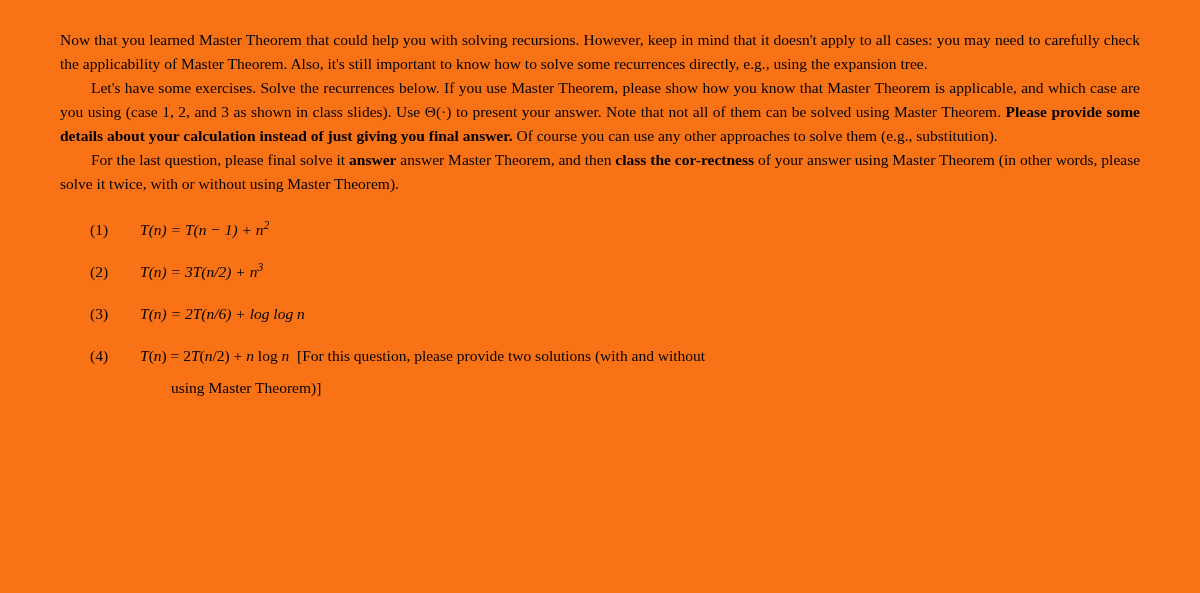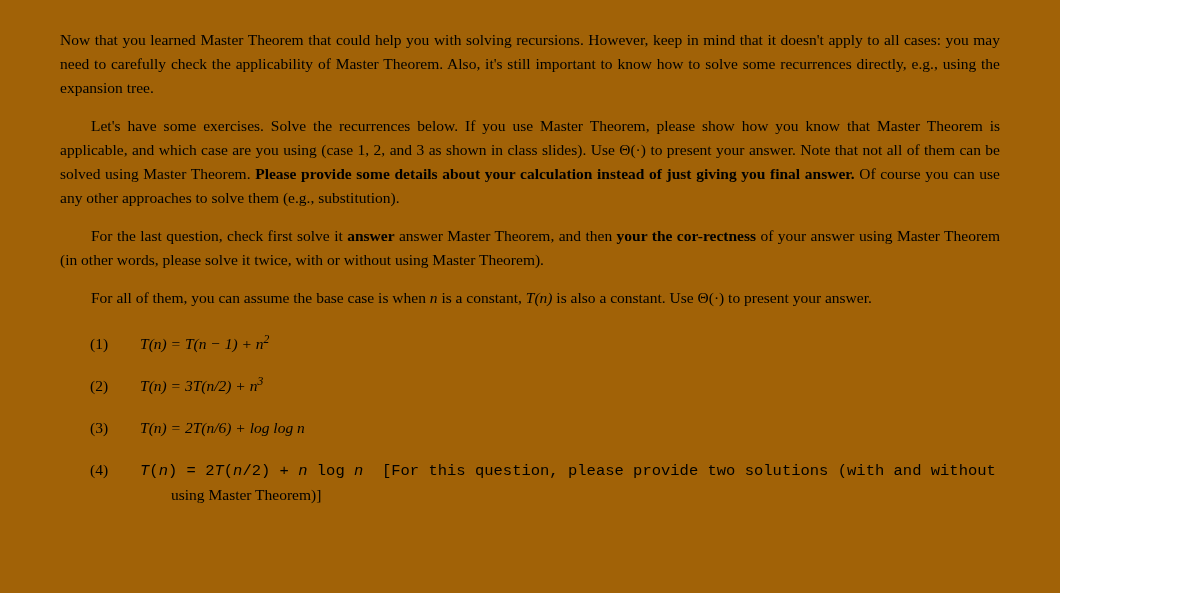--- a/index.html
+++ b/index.html
@@ -10,37 +10,36 @@
 
     body {
       background: #ffffff;
       font-family: "Computer Modern", "Latin Modern", Georgia, "Times New Roman", serif;
       font-size: 15.5px;
       line-height: 1.55;
       color: #000000;
     }
 
     .page {
-      width: 1060px;
+      width: 1200px;
       min-height: 593px;
       padding: 28px 60px 30px 60px;
-      background: #a16207;
+      background: #f97316;
     }
 
     .paragraph {
       margin-bottom: 0;
       text-align: justify;
       hyphens: auto;
     }
 
     .paragraph-indent {
       text-indent: 2em;
       text-align: justify;
       margin-bottom: 0;
-      margin-top: 14px;
     }
 
     .bold {
       font-weight: bold;
     }
 
     .math {
       font-style: italic;
       font-family: "Computer Modern", "Latin Modern", Georgia, "Times New Roman", serif;
     }
@@ -78,58 +77,51 @@
       align-items: flex-start;
       margin-bottom: 18px;
     }
 
     .last-exercise-content {
       flex: 1;
     }
 
     .last-exercise-text {
       text-align: justify;
-      font-family: Liberation Mono, monospace;
     }
 
     .indent-continuation {
       padding-left: 2em;
       text-align: justify;
+      margin-top: 8px;
     }
   </style>
 </head>
 <body>
 
 <div class="page">
 
   <p class="paragraph">
     <span>Now that you learned Master Theorem that could help you with solving recursions. However, keep in mind that it doesn't apply to all cases: you may need to carefully check the applicability of Master Theorem. Also, it's still important to know how to solve some recurrences directly, e.g., using the expansion tree.</span>
   </p>
 
   <p class="paragraph-indent">
     <span>Let's have some exercises. Solve the recurrences below. If you use Master Theorem, please show how you know that Master Theorem is applicable, and which case are you using (case 1, 2, and 3 as shown in class slides). Use Θ(·) to present your answer. Note that not all of them can be solved using Master Theorem.</span>
     <span class="bold"> <span>Please provide some details about your calculation instead of just giving you final answer.</span></span>
     <span> <span>Of course you can use any other approaches to solve them (e.g., substitution).</span></span>
   </p>
 
   <p class="paragraph-indent">
-    <span>For the last question, check first solve it</span>
+    <span>For the last question, please final solve it</span>
     <span class="bold"> <span>answer</span></span>
     <span> <span>answer Master Theorem, and then</span></span>
-    <span class="bold"> <span>your the cor-rectness</span></span>
+    <span class="bold"> <span>class the cor-rectness</span></span>
     <span> <span>of your answer using Master Theorem (in other words, please solve it twice, with or without using Master Theorem).</span></span>
   </p>
 
-  <p class="paragraph-indent">
-    <span>For all of them, you can assume the base case is when</span>
-    <span class="math">n</span>
-    <span> <span>is a constant,</span></span>
-    <span class="math"> <span>T(n)</span></span>
-    <span> <span>is also a constant. Use Θ(·) to present your answer.</span></span>
-  </p>
 
   <div class="exercises-section">
 
     <div class="exercise-item">
       <span class="exercise-number">(1)</span>
       <span class="exercise-formula">
         <em>T</em>(<em>n</em>) = <em>T</em>(<em>n</em> − 1) + <em>n</em><sup>2</sup>
       </span>
     </div>
 

